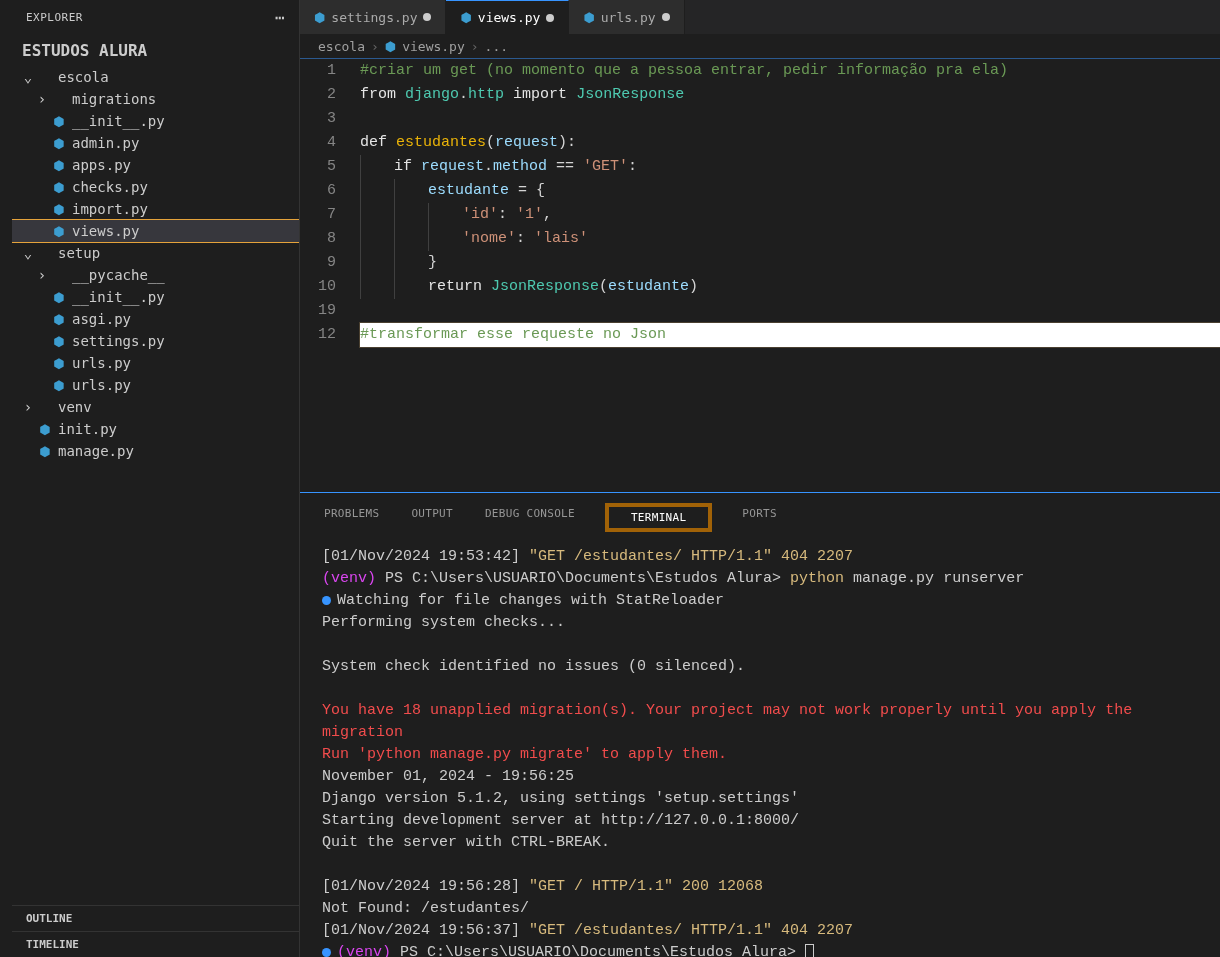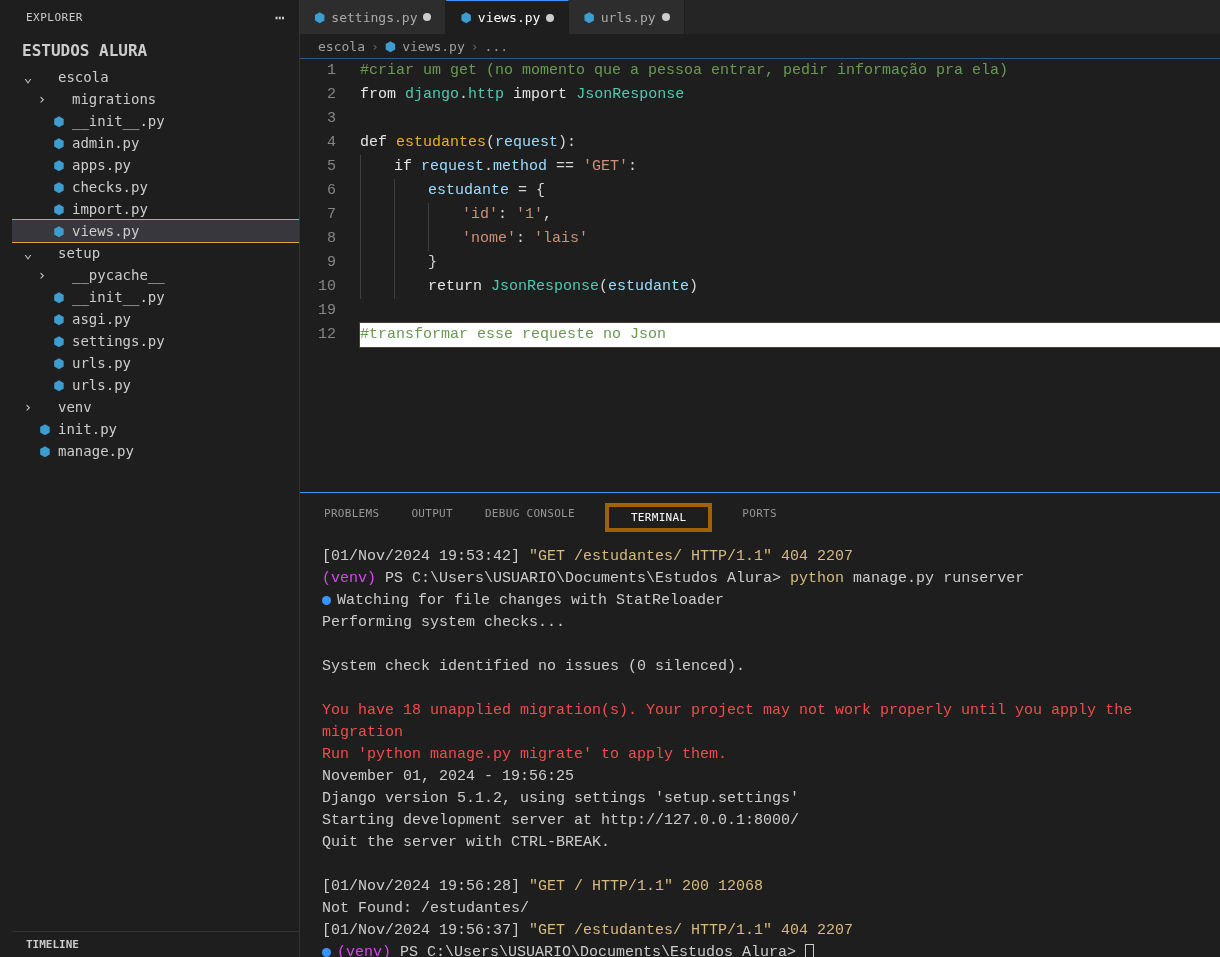--- a/index.html
+++ b/index.html
@@ -327,20 +327,21 @@
       </div>
       <div class="tree-item indent-0">
         <span class="chev"></span>
         <span class="icon">
           <span class="py-ico">⬢</span>
         </span>
         <span>manage.py</span>
       </div>
     </div>
   <div class="sidebar-bottom">
+    <div class="sidebar-section">OUTLINE</div>
     <div class="sidebar-section">TIMELINE</div>
   </div>
 </div>
 
 <div class="main">
 
   <div class="tabs" id="tabs">
       <div class="tab">
         <span class="py-ico">⬢</span>
         <span>settings.py</span>

